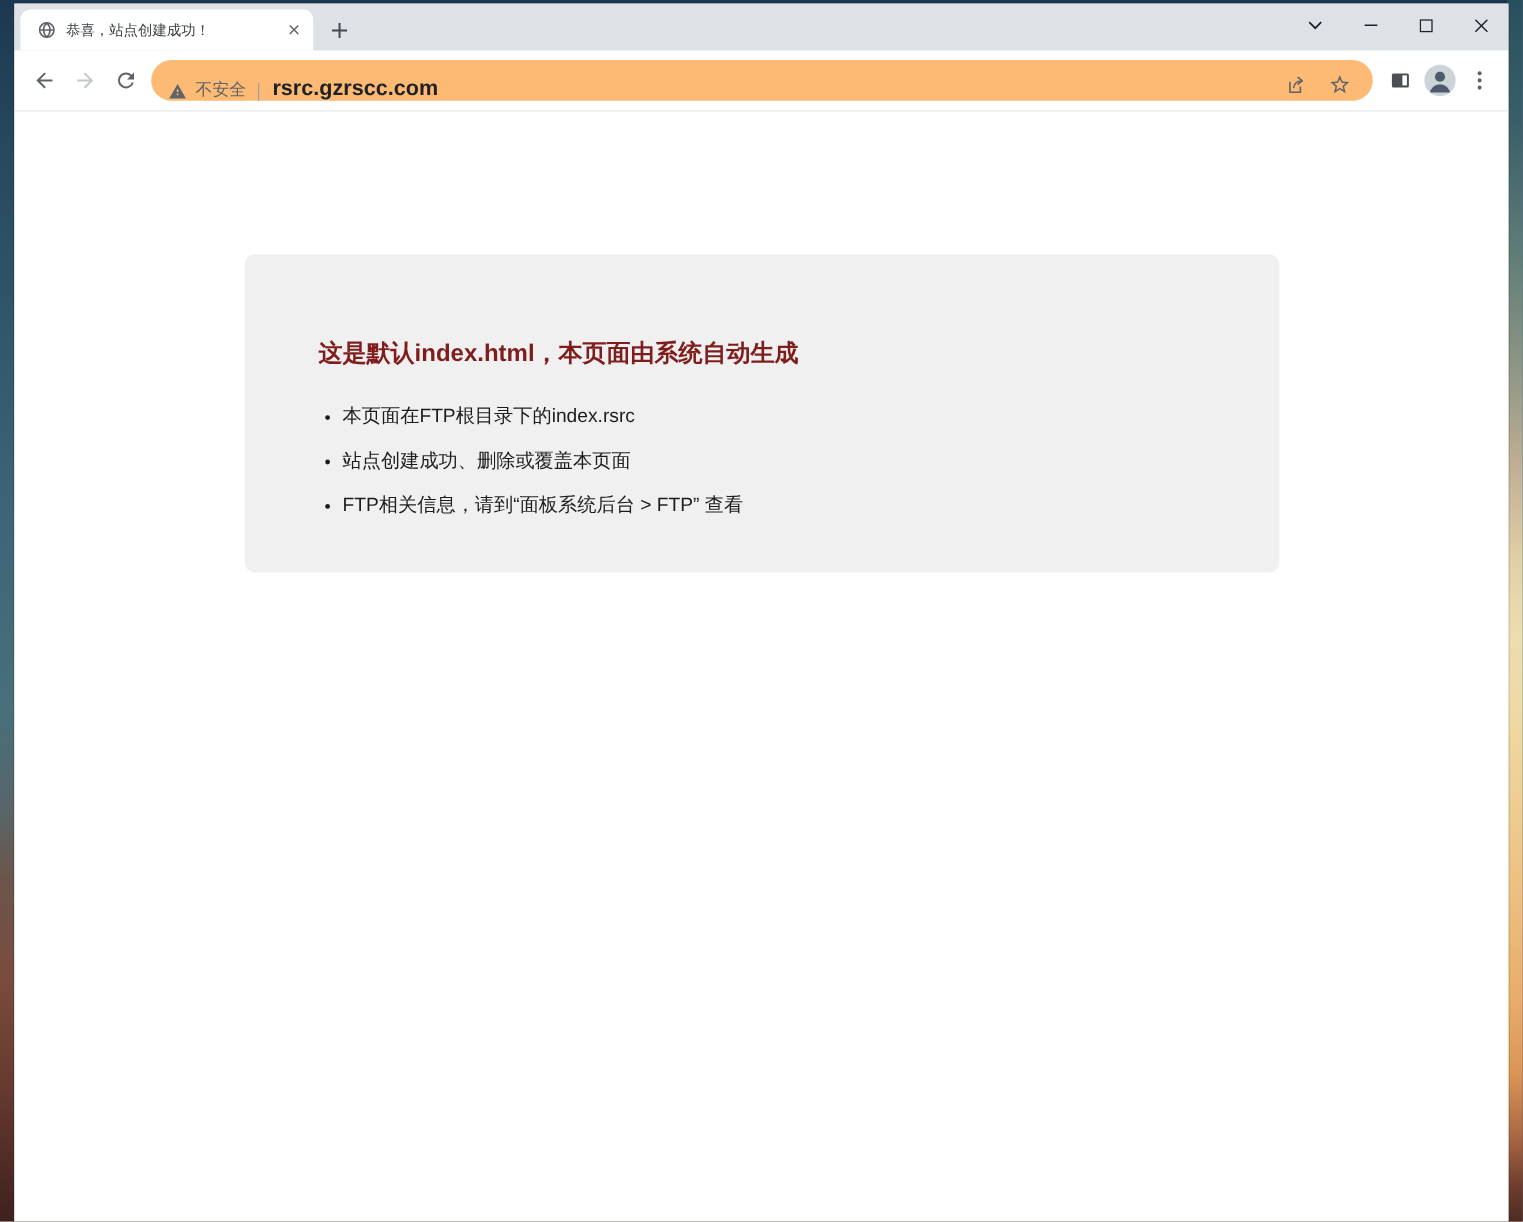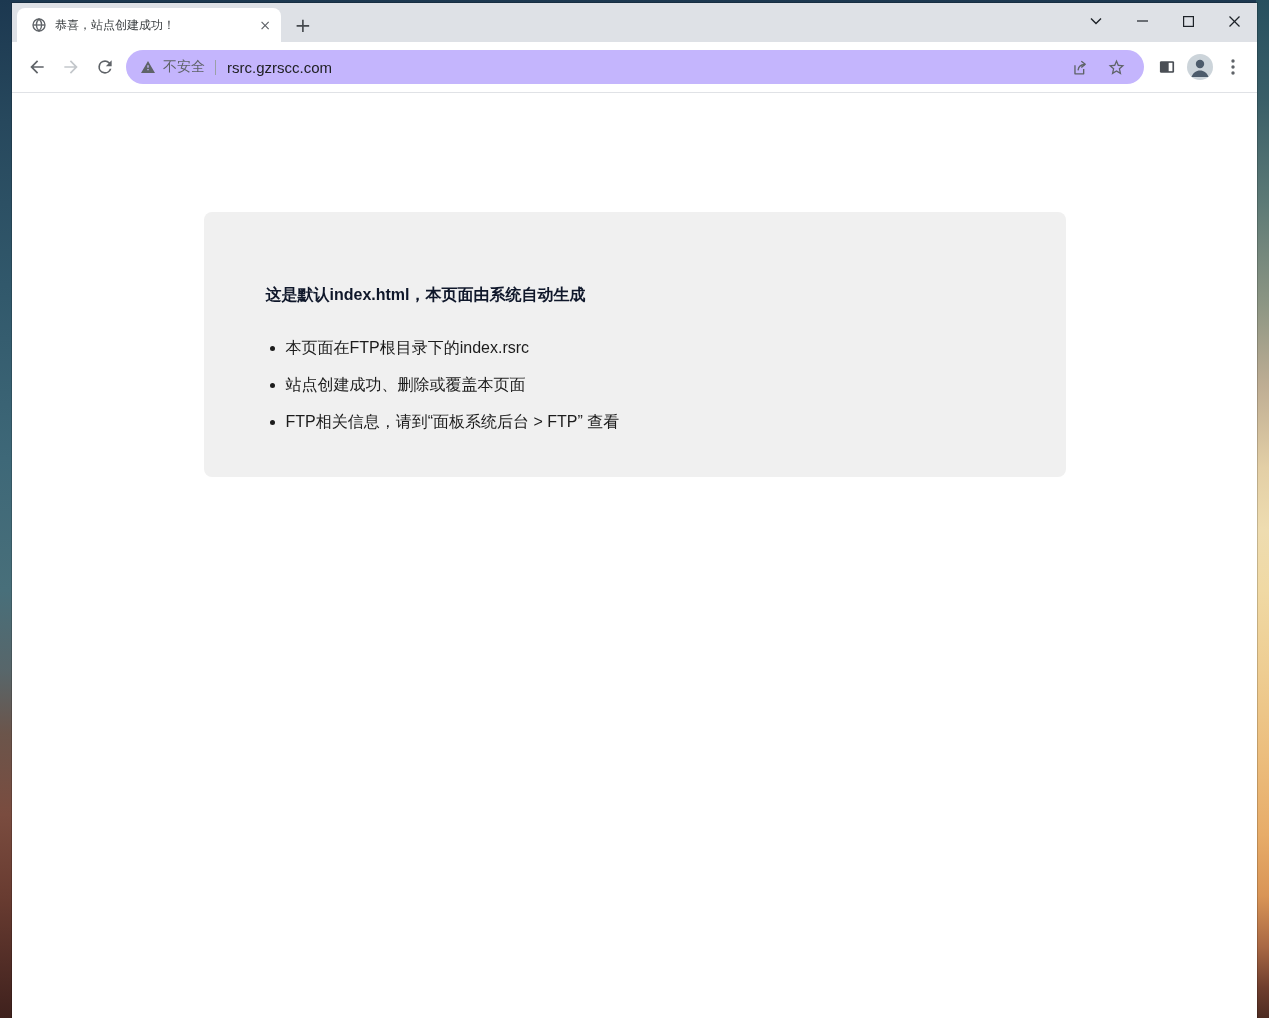--- a/index.html
+++ b/index.html
@@ -23,21 +23,21 @@
     position: absolute; left: 12px; right: 12px; top: 3px; bottom: 0;
     background: #fff; display: flex; flex-direction: column;
     box-shadow: 0 0 0 1px rgba(0,0,0,.18);
   }
   
   .tab-strip {
     height: 39px; background: #dee1e6; flex: 0 0 39px;
     display: flex; align-items: flex-end; position: relative;
   }
   .tab {
-    margin-left: 5px; width: 264px; height: 34px; background: #fff;
+    margin-left: 5px; width: 244px; height: 34px; background: #fff;
     border-radius: 8px 8px 0 0; display: flex; align-items: center;
     padding: 0 8px 0 14px; position: relative;
   }
   .tab-favicon { width: 16px; height: 16px; flex: 0 0 16px; color: #5f6368; }
   .tab-title {
     font-size: 12px; color: #3c4043; margin-left: 8px; flex: 1;
     white-space: nowrap; overflow: hidden; text-overflow: ellipsis;
   }
   .tab-close {
     width: 16px; height: 16px; border-radius: 50%; display: flex;
@@ -66,28 +66,28 @@
     border-bottom: 1px solid #e0e2e6;
   }
   .nav-btn {
     width: 34px; height: 34px; border-radius: 50%; display: flex;
     align-items: center; justify-content: center; cursor: pointer; flex: 0 0 34px;
   }
   .nav-btn svg { width: 20px; height: 20px; }
   .icon-dark { color: #5f6368; }
   .icon-disabled { color: #c3c7cb; }
   .omnibox {
-    flex: 1; height: 34px; background: #c4b5fd; border-radius: 17px;
-    display: flex; align-items: center; padding: 0 14px; margin: 0 6px 0 4px;
+    flex: 1; height: 34px; background: #fdba74; border-radius: 17px;
+    display: flex; align-items: flex-end; padding: 0 14px; margin: 0 6px 0 4px;
     min-width: 0;
   }
   .sec-warning { width: 16px; height: 16px; color: #5f6368; flex: 0 0 16px; }
   .sec-label { font-size: 14px; color: #5f6368; margin: 0 10px 0 7px; white-space: nowrap; }
   .omni-divider { width: 1px; height: 15px; background: #9aa0a6; margin-right: 11px; }
-  .omni-url { font-size: 15px; color: #202124; white-space: nowrap; }
+  .omni-url { font-size: 18px; color: #202124; white-space: nowrap; font-weight: bold; }
   .omni-spacer { flex: 1; }
   .omni-icon {
     width: 28px; height: 28px; display: flex; align-items: center;
     justify-content: center; cursor: pointer; flex: 0 0 28px; color: #5f6368;
   }
   .omni-icon svg { width: 19px; height: 19px; }
   .toolbar-right { display: flex; align-items: center; }
   .tb-btn {
     width: 32px; height: 32px; display: flex; align-items: center;
     justify-content: center; cursor: pointer; color: #45494e; margin-left: 1px;
@@ -100,21 +100,21 @@
   .content { flex: 1; background: #ffffff; overflow: hidden; }
   .info-box {
     width: 862px; margin: 119px auto 0; background: #f0f0f0;
     border-radius: 8px; padding: 47px 62px 40px;
   }
   .info-heading {
     font-size: 32px; line-height: 42px; font-weight: 700; color: #050505;
     letter-spacing: 0.5px;
   }
   .info-subheading {
-    font-size: 16px; line-height: 28px; font-weight: 700; color: #0f172a;
+    font-size: 20px; line-height: 28px; font-weight: 700; color: #7f1d1d;
     margin-top: 22px;
   }
   .info-list { margin-top: 28px; padding-left: 20px; }
   .info-list li {
     font-size: 16px; line-height: 22px; color: #1c1c1c; margin-bottom: 15px;
   }
   .info-list li:last-child { margin-bottom: 4px; }
 </style>
 </head>
 <body>

